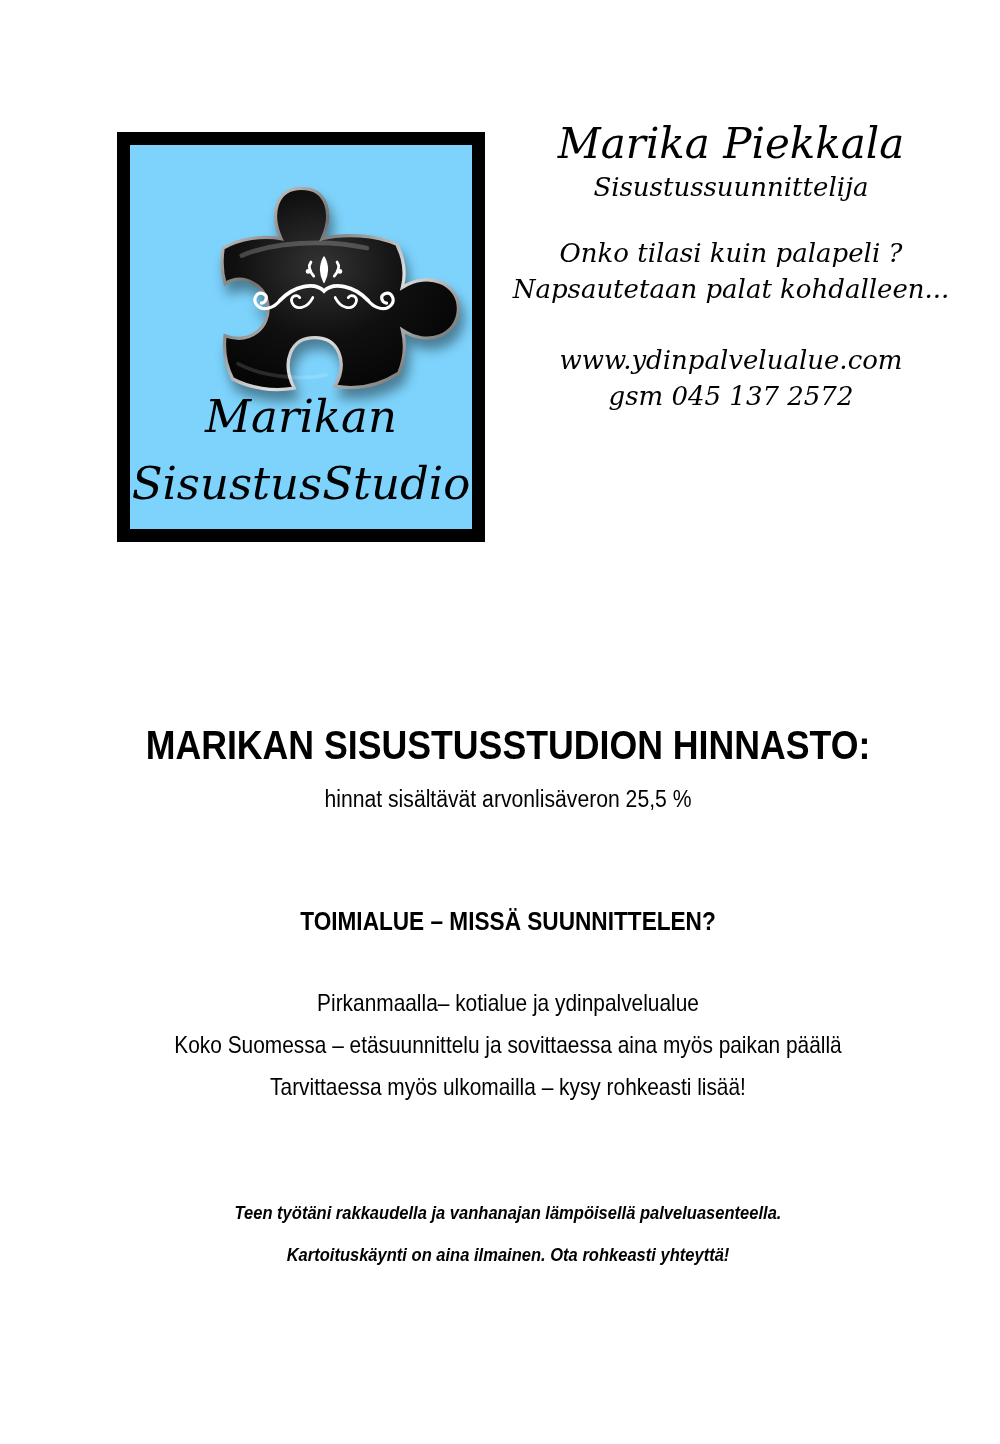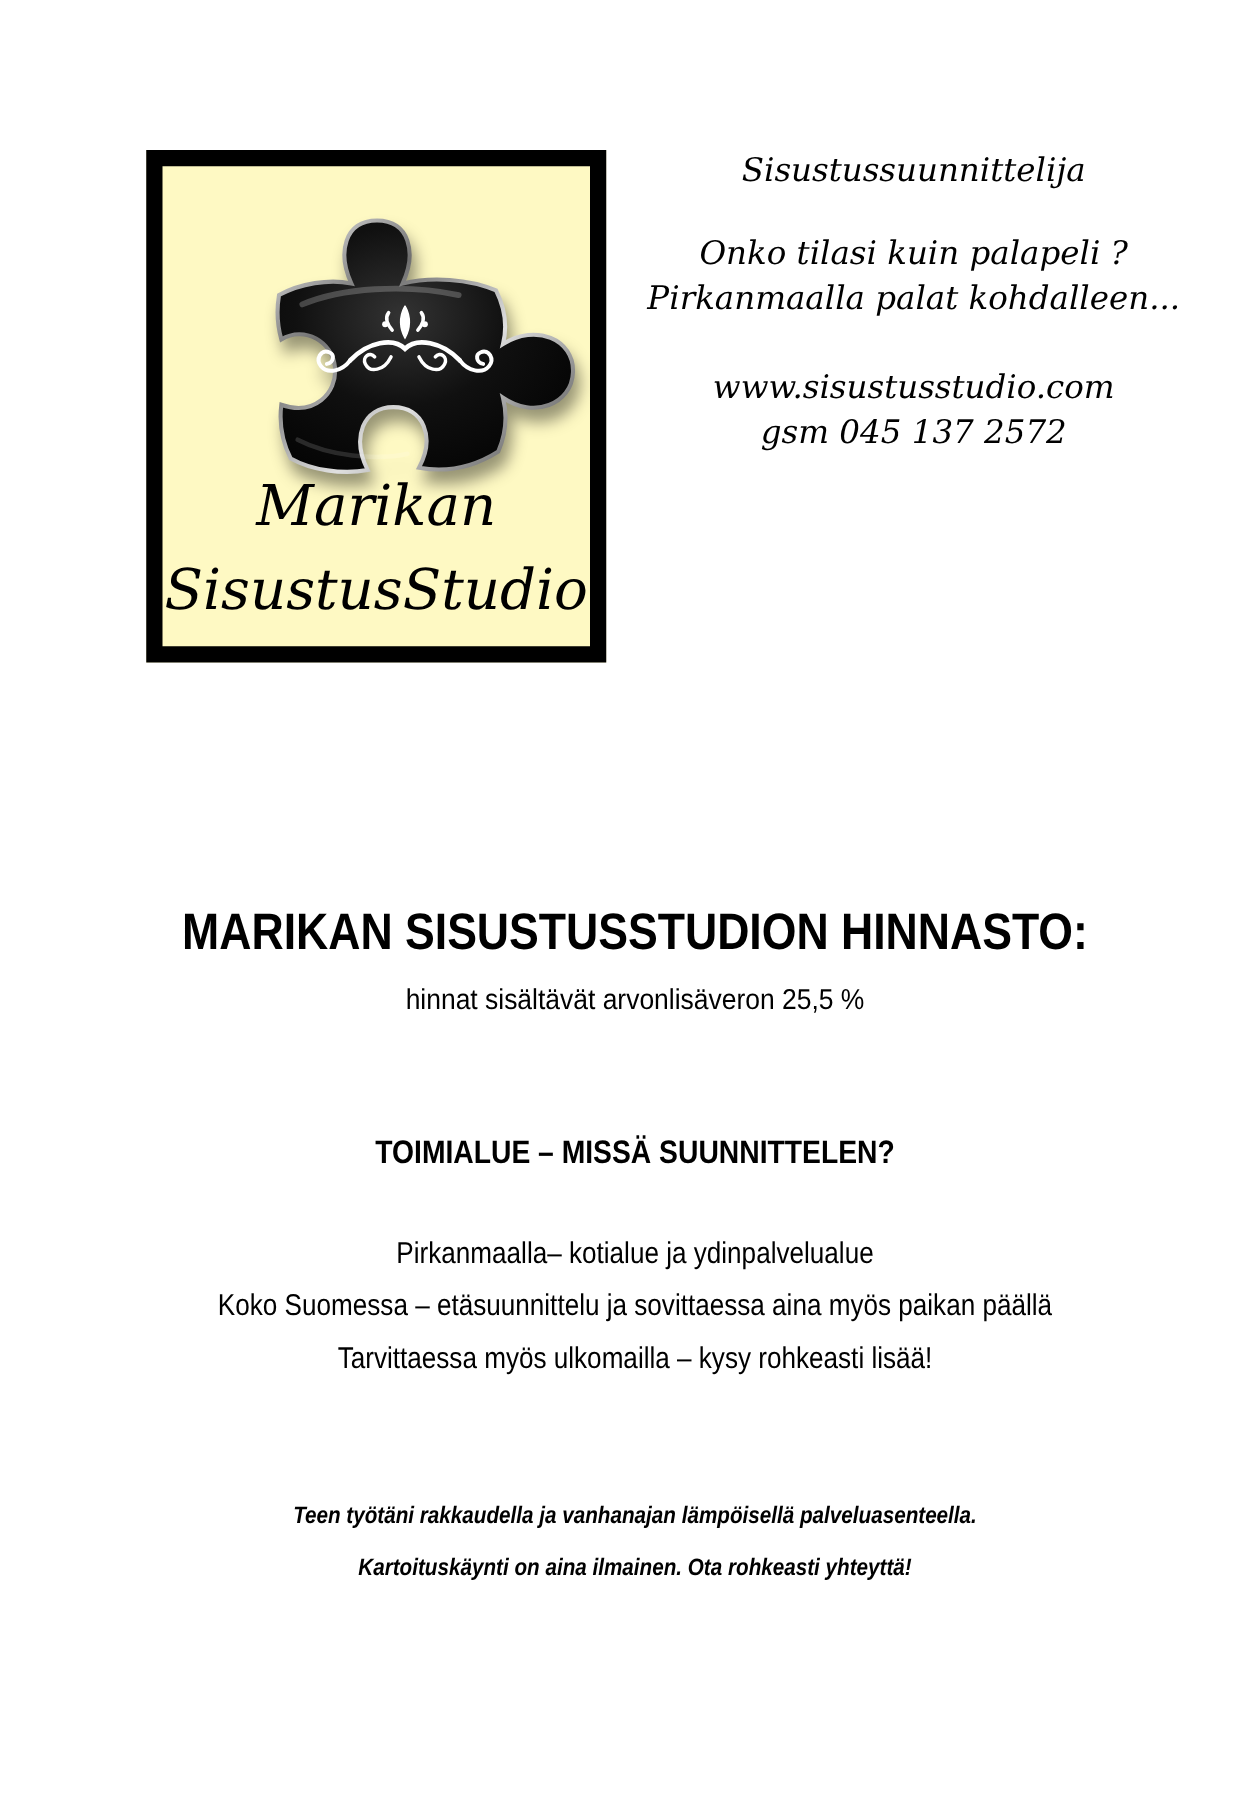--- a/index.html
+++ b/index.html
@@ -14,25 +14,25 @@
     background: #ffffff;
     overflow: hidden;
     font-family: "Liberation Sans", sans-serif;
     color: #000000;
   }
 
   
   .logo-box {
     position: absolute;
     left: 117px;
-    top: 120px;
+    top: 132px;
     width: 342px;
     height: 384px;
     border: 13px solid #000000;
-    background: #fef9c3;
+    background: #7dd3fc;
   }
   .puzzle-svg {
     position: absolute;
     left: 50px;
     top: 34px;
     width: 288px;
     height: 224px;
     filter: drop-shadow(4px 10px 6px rgba(0,0,0,0.40));
   }
   .logo-name {
@@ -169,26 +169,27 @@
         <path d="M162,127 C168,139 180,141 184,133 C187,127 180,122 176,127" stroke-width="3"></path>
       </g>
     </svg>
     <div class="logo-name">
       <div>Marikan</div>
       <div>SisustusStudio</div>
     </div>
   </div>
 
   <div class="contact">
+    <div class="c-name">Marika Piekkala</div>
     <div class="c-line">Sisustussuunnittelija</div>
     <div class="c-gap1"></div>
     <div class="c-line">Onko tilasi kuin palapeli ?</div>
-    <div class="c-line">Pirkanmaalla palat kohdalleen...</div>
+    <div class="c-line">Napsautetaan palat kohdalleen...</div>
     <div class="c-gap2"></div>
-    <div class="c-line">www.sisustusstudio.com</div>
+    <div class="c-line">www.ydinpalvelualue.com</div>
     <div class="c-line">gsm 045 137 2572</div>
   </div>
 
   <div class="row main-title cond">MARIKAN SISUSTUSSTUDION HINNASTO:</div>
   <div class="row vat-note">hinnat sisältävät arvonlisäveron 25,5 %</div>
 
   <div class="row service-heading cond">TOIMIALUE – MISSÄ SUUNNITTELEN?</div>
   <div class="row service-lines">
     <div class="bline">Pirkanmaalla– kotialue ja ydinpalvelualue</div>
     <div class="bline">Koko Suomessa – etäsuunnittelu ja sovittaessa aina myös paikan päällä</div>

